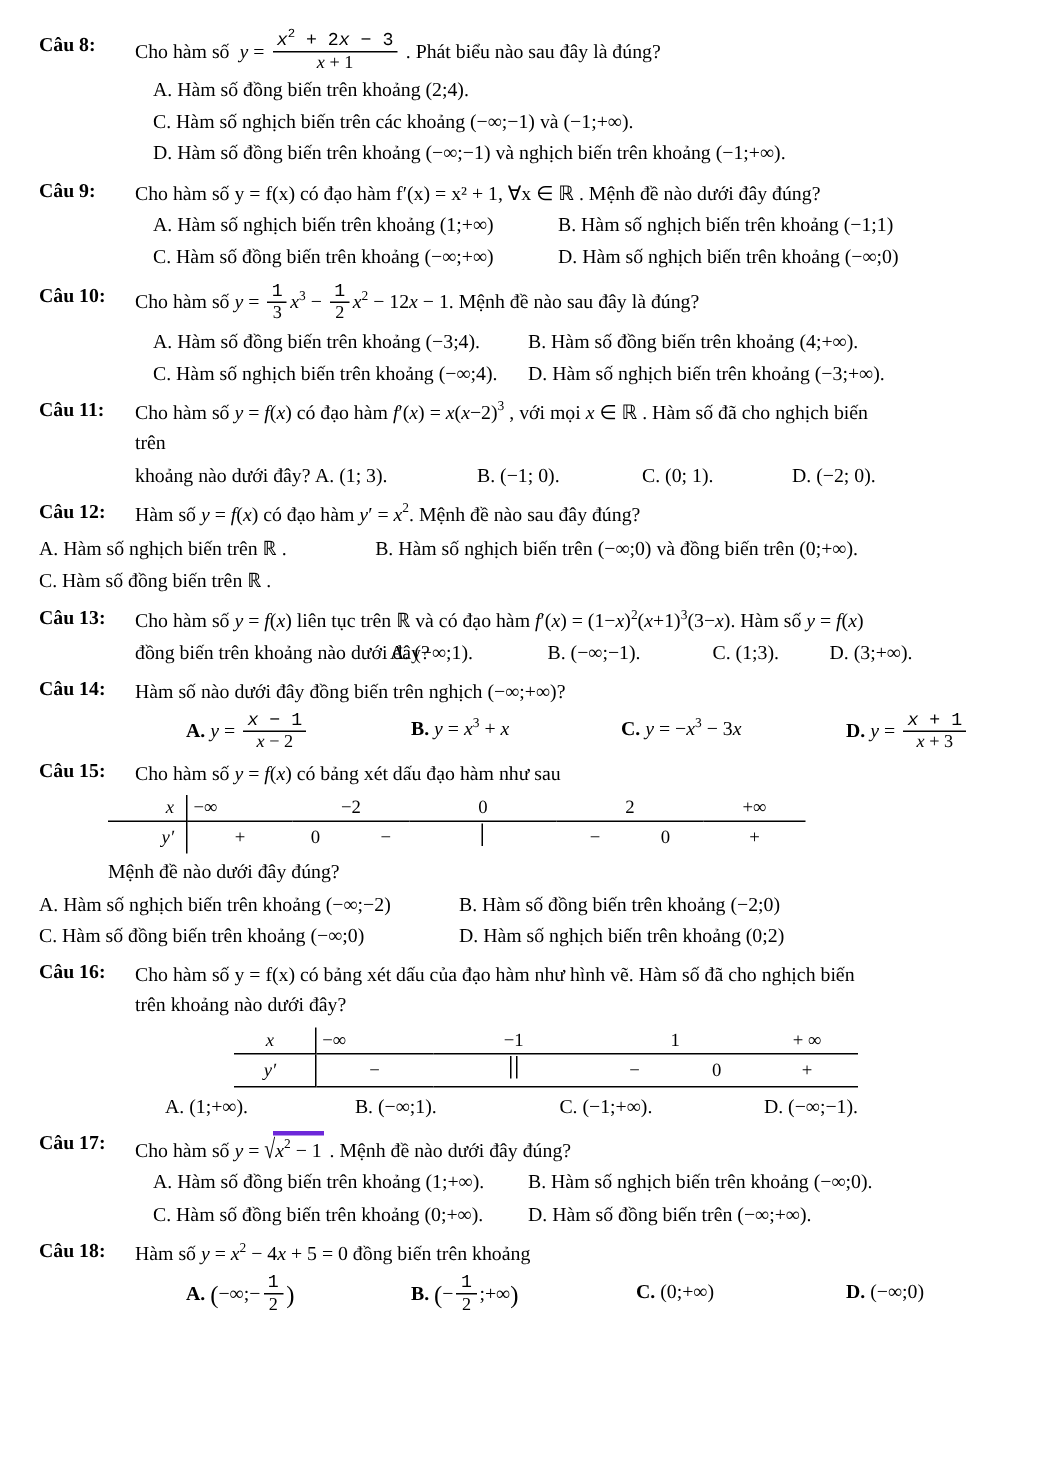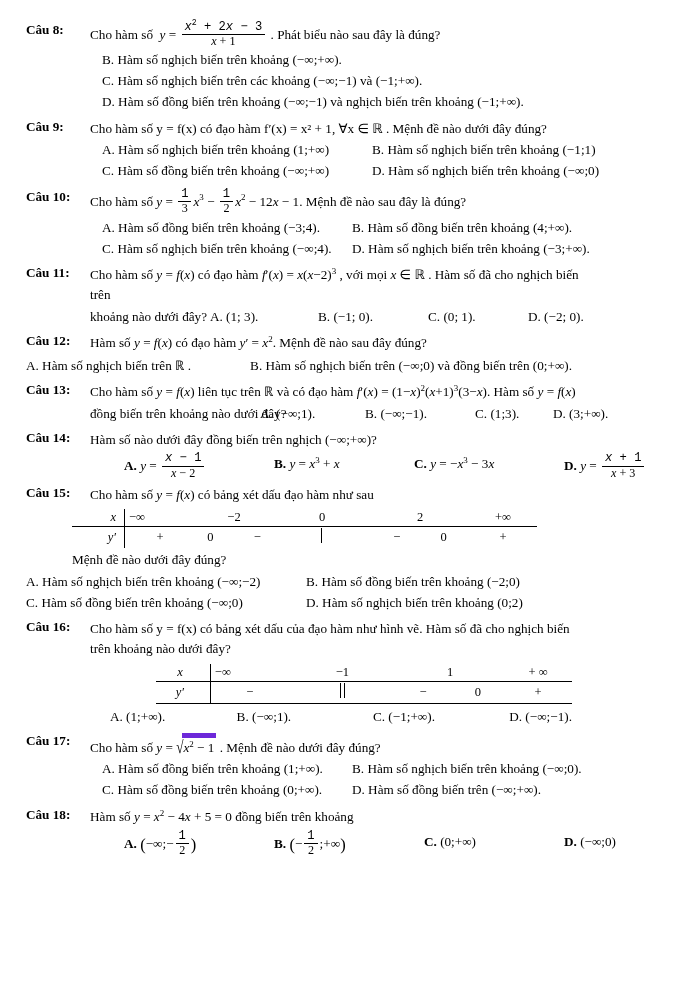--- a/index.html
+++ b/index.html
@@ -48,21 +48,21 @@
     margin:0 2px;
     position:relative;
     top:-1px;
   }
   .frac .num{display:block;padding:0 3px;font-family:Liberation Mono, monospace;}
   .frac .den{display:block;border-top:1px solid #000;padding:0 3px;}
   .it{font-style:italic;}
   sup{font-size:0.68em;vertical-align:super;line-height:0;}
   .sqrt{
     display:inline-block;
-    border-top:5px solid #6d28d9;
+    border-top:3px solid #6d28d9;
     padding:0 2px 0 1px;
     margin-left:-1px;
   }
   .radsym{display:inline-block;transform:scaleY(1.35);}
   
   table.signtable{
     border-collapse:collapse;
     font-family:"Liberation Serif", serif;
     font-size:12.5px;
   }
@@ -94,21 +94,21 @@
     <div class="qbody">
       <div class="line">
         <span>Cho hàm số</span>
         <span class="sp">
           &nbsp;<span class="it">y</span> =
           <span class="frac"><span class="num"><span class="it">x</span><sup>2</sup> + 2<span class="it">x</span> − 3</span><span class="den"><span class="it">x</span> + 1</span></span>
         </span>
         <span>. Phát biểu nào sau đây là đúng?</span>
       </div>
       <div class="opts indent2">
-        <span class="opt">B. Hàm số nghịch biến trên khoảng (−∞;+∞).</span>
+        <span class="opt" style="width:300px">A. Hàm số đồng biến trên khoảng (2;4).</span>
       </div>
       <div class="opts indent2">
         <span class="opt">C. Hàm số nghịch biến trên các khoảng (−∞;−1) và (−1;+∞).</span>
       </div>
       <div class="opts indent2">
         <span class="opt">D. Hàm số đồng biến trên khoảng (−∞;−1) và nghịch biến trên khoảng (−1;+∞).</span>
       </div>
     </div>
   </div>
 
@@ -168,20 +168,21 @@
       <div class="line">
         Hàm số <span class="it">y</span> = <span class="it">f</span>(<span class="it">x</span>) có đạo hàm <span class="it">y</span>′ = <span class="it">x</span><sup>2</sup>. Mệnh đề nào sau đây đúng?
       </div>
     </div>
   </div>
   <div class="opts">
     <span class="opt" style="width:250px">A. Hàm số nghịch biến trên ℝ .</span>
     <span class="opt">B. Hàm số nghịch biến trên (−∞;0) và đồng biến trên (0;+∞).</span>
   </div>
   <div class="opts">
+    <span class="opt" style="width:250px">C. Hàm số đồng biến trên ℝ .</span>
   </div>
 
   <div class="q" style="margin-top:6px">
     <div class="qlabel">Câu 13:</div>
     <div class="qbody">
       <div class="line">
         Cho hàm số <span class="it">y</span> = <span class="it">f</span>(<span class="it">x</span>) liên tục trên ℝ và có đạo hàm <span class="it">f</span>′(<span class="it">x</span>) = (1−<span class="it">x</span>)<sup>2</sup>(<span class="it">x</span>+1)<sup>3</sup>(3−<span class="it">x</span>). Hàm số <span class="it">y</span> = <span class="it">f</span>(<span class="it">x</span>)
       </div>
       <div class="opts">
         <span class="opt" style="width:170px">đồng biến trên khoảng nào dưới đây?</span>

